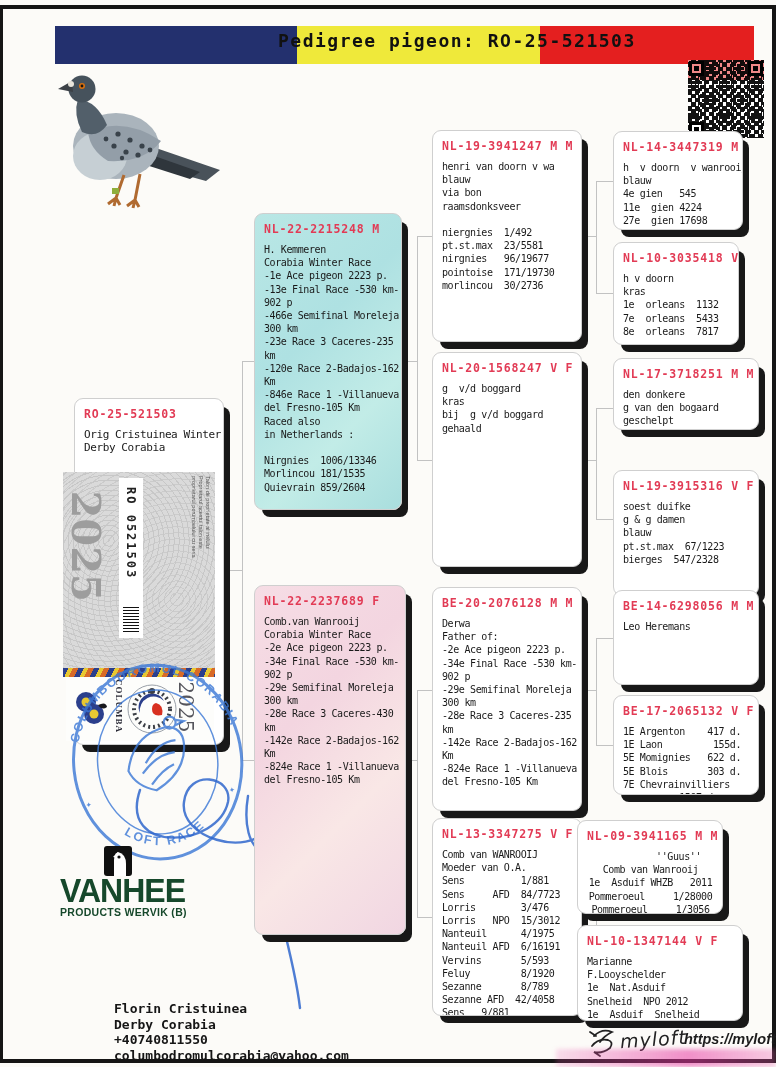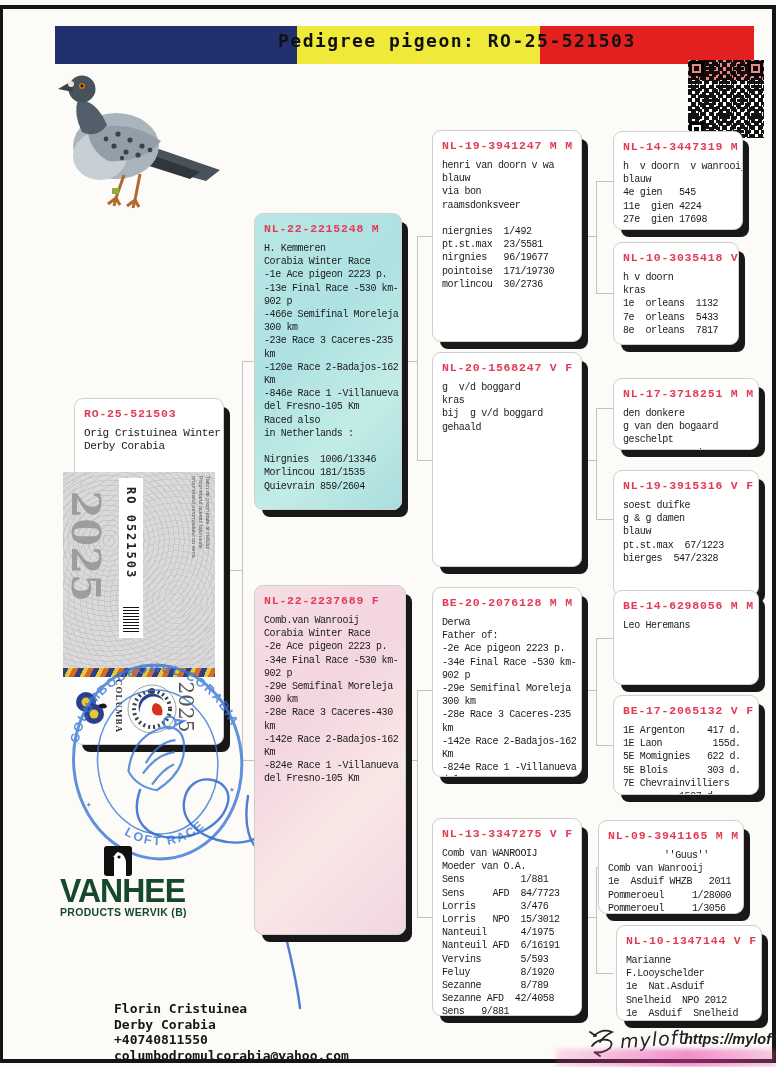--- a/index.html
+++ b/index.html
@@ -16,21 +16,21 @@
   
   .qr{position:absolute;left:688px;top:60px;width:76px;height:78px;background:#fff;}
   .qr-pat{position:absolute;inset:0;
      background:repeating-conic-gradient(#131313 0% 25%, transparent 0% 50%) 0 0/7px 7px,
                 repeating-conic-gradient(#131313 0% 25%, #fff 0% 50%) 3px 2px/9px 9px;}
   .qf{position:absolute;width:15px;height:15px;border:3px solid #000;background:#fff;box-sizing:border-box;}
   .qf::after{content:"";position:absolute;left:2px;top:2px;width:5px;height:5px;background:#000;}
   .qr-red{position:absolute;left:0;top:0;width:100%;height:20px;background:rgba(228,36,36,.55);mix-blend-mode:multiply;}
   
   .card{position:absolute;background:#fff;border:1px solid #cfcfcf;border-radius:9px;
-        box-shadow:7px 8px 0 -1px #181818;overflow:hidden;padding:8px 8px 6px 9px;box-sizing:border-box;font-family:Liberation Mono, monospace;}
+        box-shadow:7px 8px 0 -1px #181818;overflow:hidden;padding:8px 8px 6px 9px;box-sizing:border-box;}
   .card-ring{font-size:11.5px;font-weight:bold;letter-spacing:.8px;color:#e23b55;margin-bottom:7px;white-space:nowrap;}
   .card-body{font-size:10px;line-height:13.2px;letter-spacing:-.4px;color:#191919;white-space:pre;}
   .tint-sire{background:linear-gradient(135deg,#b9e7e5 0%,#aee1e2 40%,#c2ece7 70%,#a9dede 100%);}
   .tint-dam{background:linear-gradient(135deg,#f6dde5 0%,#f3d5e0 35%,#f9e7e6 65%,#f1d6e2 100%);}
   
   .cline{position:absolute;background:#c2c2c2;}
   
   .ringlabel{position:absolute;left:63px;top:472px;width:152px;height:196px;background:#dadada;
      background-image:repeating-radial-gradient(circle at 30% 35%, #c7c7c7 0 1px, transparent 1px 5px),
                       repeating-radial-gradient(circle at 75% 65%, #cbcbcb 0 1px, transparent 1px 6px);
@@ -266,21 +266,21 @@
 pointoise  171/19730
 morlincou  30/2736</div>
   </div>
   <div class="card" style="left:432px;top:352px;width:150px;height:215px;">
     <div class="card-ring">NL-20-1568247 V F</div>
     <div class="card-body">g  v/d boggard
 kras
 bij  g v/d boggard
 gehaald</div>
   </div>
-  <div class="card" style="left:432px;top:587px;width:150px;height:190px;">
+  <div class="card" style="left:432px;top:587px;width:150px;height:224px;">
     <div class="card-ring">BE-20-2076128 M M</div>
     <div class="card-body">Derwa
 Father of:
 -2e Ace pigeon 2223 p.
 -34e Final Race -530 km-
 902 p
 -29e Semifinal Moreleja
 300 km
 -28e Race 3 Caceres-235
 km
@@ -316,21 +316,21 @@
 27e  gien 17698</div>
   </div>
   <div class="card" style="left:613px;top:242px;width:126px;height:103px;">
     <div class="card-ring">NL-10-3035418 V F</div>
     <div class="card-body">h v doorn
 kras
 1e  orleans  1132
 7e  orleans  5433
 8e  orleans  7817</div>
   </div>
-  <div class="card" style="left:613px;top:378px;width:146px;height:72px;">
+  <div class="card" style="left:613px;top:358px;width:146px;height:72px;">
     <div class="card-ring">NL-17-3718251 M M</div>
     <div class="card-body">den donkere
 g van den bogaard
 geschelpt
 pt.st.max  10/1503
 orleans .s  82/7383
 pointoise  73/9830</div>
   </div>
   <div class="card" style="left:613px;top:470px;width:146px;height:126px;">
     <div class="card-ring">NL-19-3915316 V F</div>
@@ -346,30 +346,30 @@
   </div>
   <div class="card" style="left:613px;top:695px;width:146px;height:100px;">
     <div class="card-ring">BE-17-2065132 V F</div>
     <div class="card-body">1E Argenton    417 d.
 1E Laon         155d.
 5E Momignies   622 d.
 5E Blois       303 d.
 7E Chevrainvilliers
           1597 d.</div>
   </div>
-  <div class="card" style="left:598px;top:820px;width:146px;height:94px;">
+  <div class="card" style="left:577px;top:820px;width:146px;height:94px;text-align:center;">
     <div class="card-ring">NL-09-3941165 M M</div>
     <div class="card-body">          ''Guus''
 Comb van Wanrooij
 1e  Asduif WHZB   2011
 Pommeroeul     1/28000
 Pommeroeul     1/3056
 Creil        1/1937</div>
   </div>
-  <div class="card" style="left:616px;top:925px;width:146px;height:96px;">
+  <div class="card" style="left:577px;top:925px;width:166px;height:96px;">
     <div class="card-ring">NL-10-1347144 V F</div>
     <div class="card-body">Marianne
 F.Looyschelder
 1e  Nat.Asduif
 Snelheid  NPO 2012
 1e  Asduif  Snelheid
 W.H.Z.B.</div>
   </div>
 
   <div class="abs" style="left:60px;top:846px;width:130px;">

